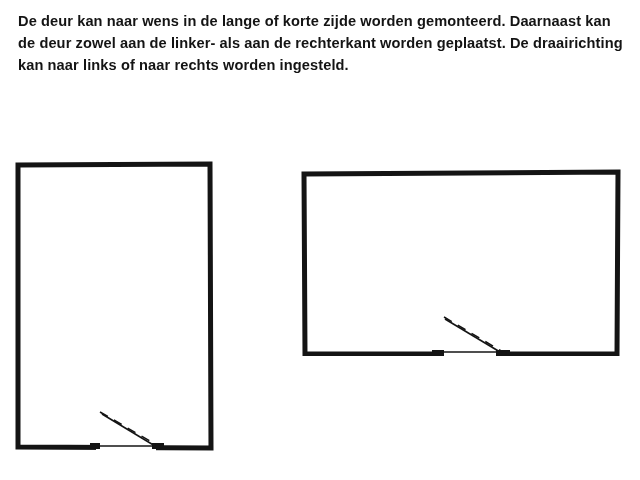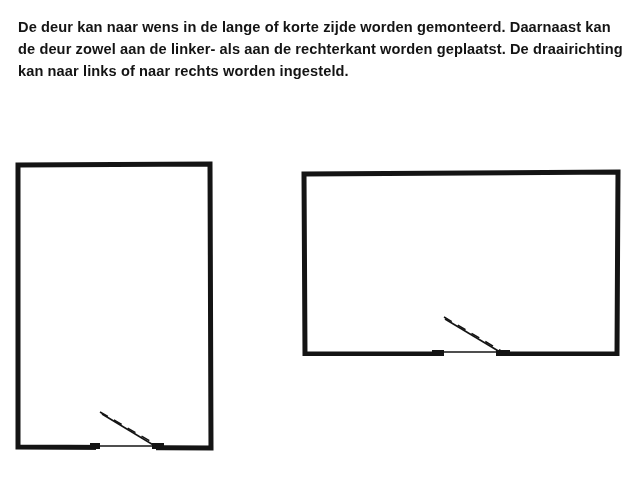--- a/index.html
+++ b/index.html
@@ -11,21 +11,21 @@
     position: relative;
     width: 640px;
     height: 480px;
     background: #ffffff;
     overflow: hidden;
     font-family: "Liberation Sans", sans-serif;
   }
   #caption {
     position: absolute;
     left: 18px;
-    top: 16px;
+    top: 10px;
     width: 606px;
     font-size: 14.6px;
     font-weight: bold;
     color: #141414;
     line-height: 1.52;
     letter-spacing: 0.1px;
   }
   .diagram {
     position: absolute;
   }

